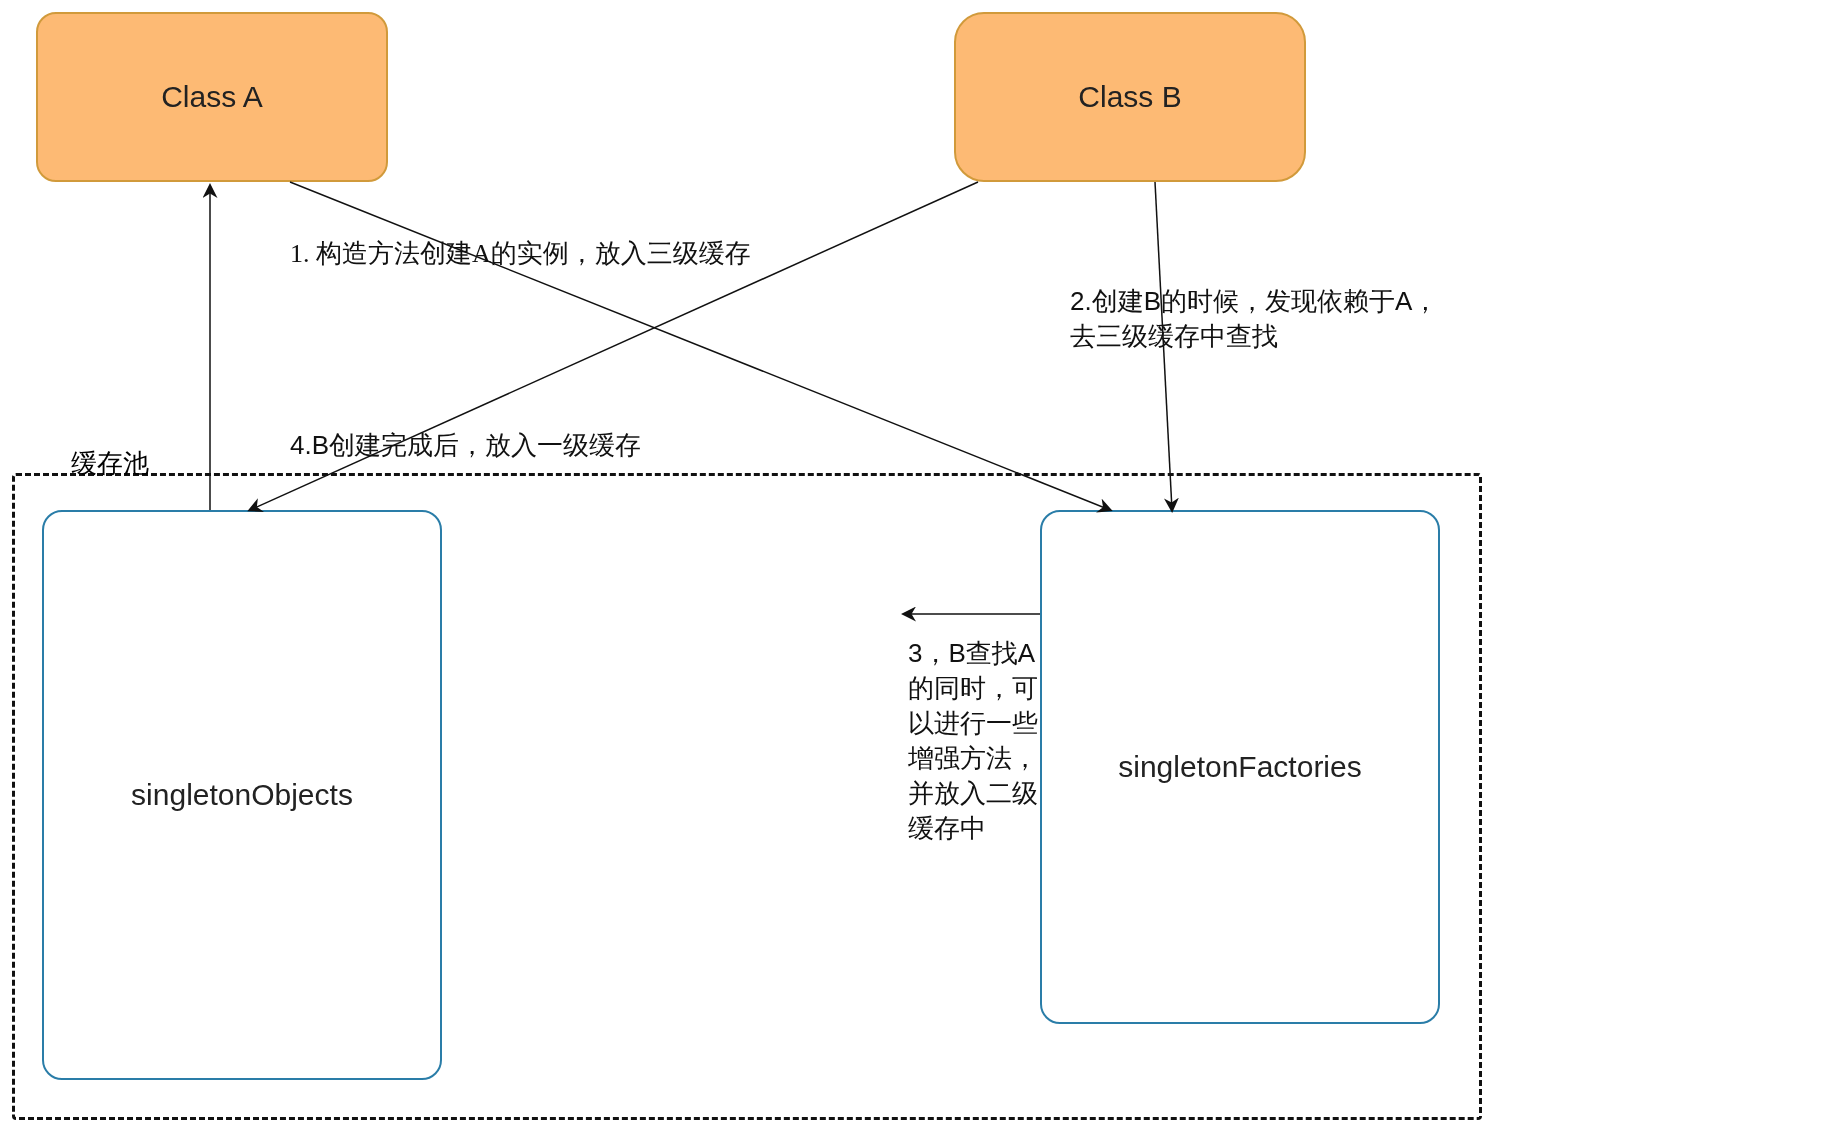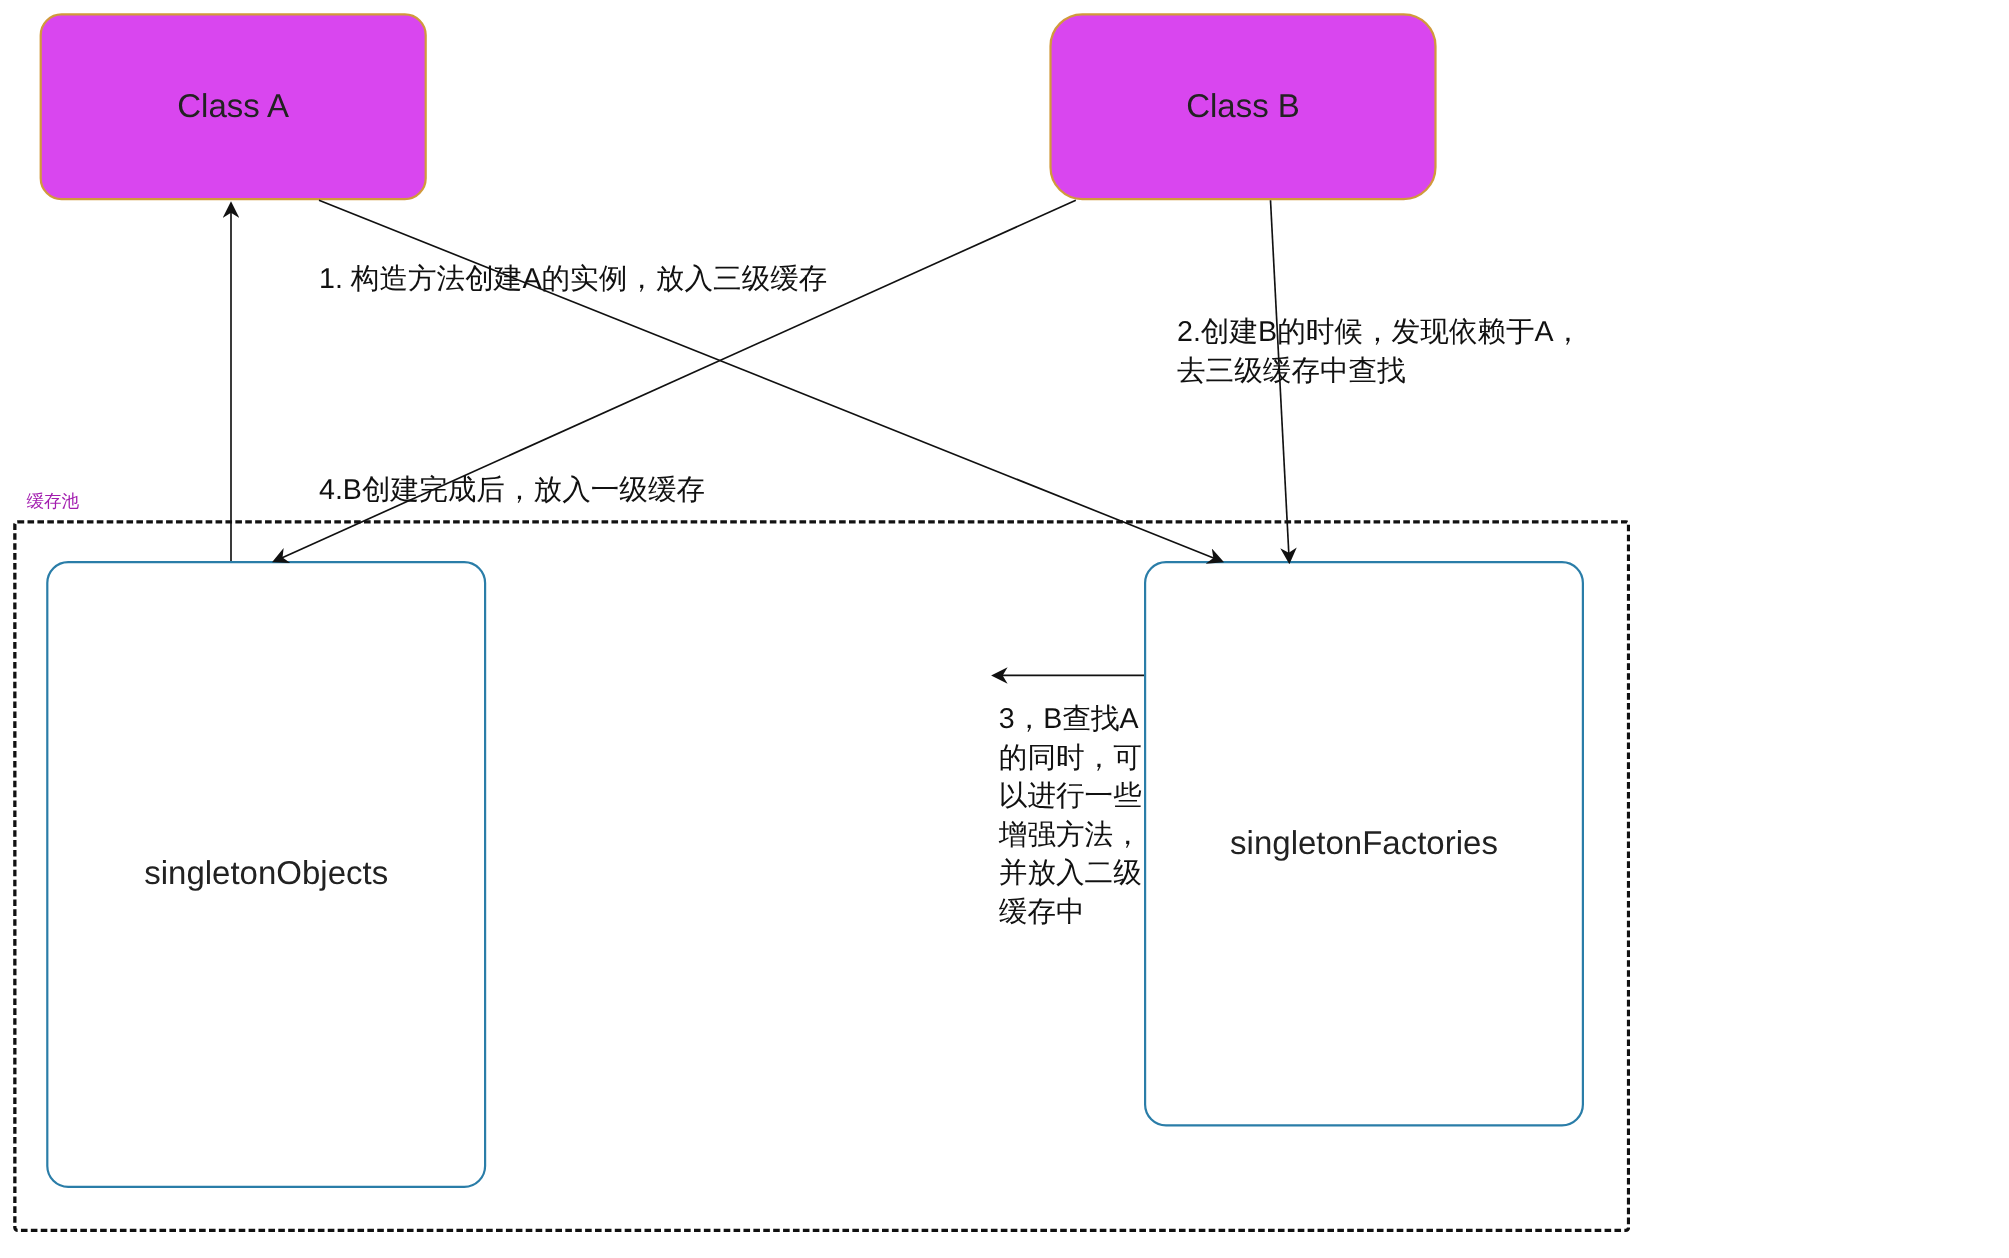--- a/index.html
+++ b/index.html
@@ -16,21 +16,21 @@
       display: flex;
       align-items: center;
       justify-content: center;
     }
     .class-box {
       border: 2px solid #d19a3b;
       border-radius: 20px;
       font-size: 30px;
       font-weight: 400;
       color: #222;
-      background: #d946ef;
+      background: #fdba74;
       overflow: hidden;
     }
     .class-box::before {
       content: "";
       position: absolute; inset: 0;
       background: repeating-linear-gradient(45deg, rgba(232,178,82,0.45) 0 2px, transparent 2px 7px);
       border-radius: 18px;
       z-index: -1;
     }
     .cache-box {
@@ -49,22 +49,23 @@
       border-radius: 38px;
       z-index: -1;
     }
     .pool-container {
       position: absolute;
       border: 3px dashed #111;
       border-radius: 4px;
     }
     .pool-label {
       position: absolute;
-      font-size: 16px;
-      color: #a21caf;
+      font-size: 26px;
+      color: #000000;
+      margin-left: 47px;
     }
     .arrow-label {
       position: absolute;
       font-size: 26px;
       color: #111;
       line-height: 1.35;
     }
     .box-label { position: relative; z-index: 1; }
     svg.arrows {
       position: absolute; top: 0; left: 0;
@@ -90,21 +91,21 @@
 
   <div class="box cache-box" style="left:42px; top:510px; width:400px; height:570px;">
     <span class="box-label">singletonObjects</span>
   </div>
 
 
   <div class="box cache-box" style="left:1040px; top:510px; width:400px; height:514px;">
     <span class="box-label">singletonFactories</span>
   </div>
 
-  <div class="arrow-label" style="left:290px; top:236px; width:700px;">1. 构造方法创建A的实例，放入三级缓存</div>
+  <div class="arrow-label" style="left:290px; top:236px; width:700px;font-family:Liberation Serif, serif;">1. 构造方法创建A的实例，放入三级缓存</div>
 
   <div class="arrow-label" style="left:1070px; top:262px; width:380px;margin-top:22px;">2.创建B的时候，发现依赖于A，去三级缓存中查找</div>
 
   <div class="arrow-label" style="left:908px; top:636px; width:130px;">3，B查找A的同时，可以进行一些增强方法，并放入二级缓存中</div>
 
   <div class="arrow-label" style="left:290px; top:428px; width:500px;">4.B创建完成后，放入一级缓存</div>
 
 
   <svg class="arrows" viewBox="0 0 1826 1144" xmlns="http://www.w3.org/2000/svg">
     <defs>

